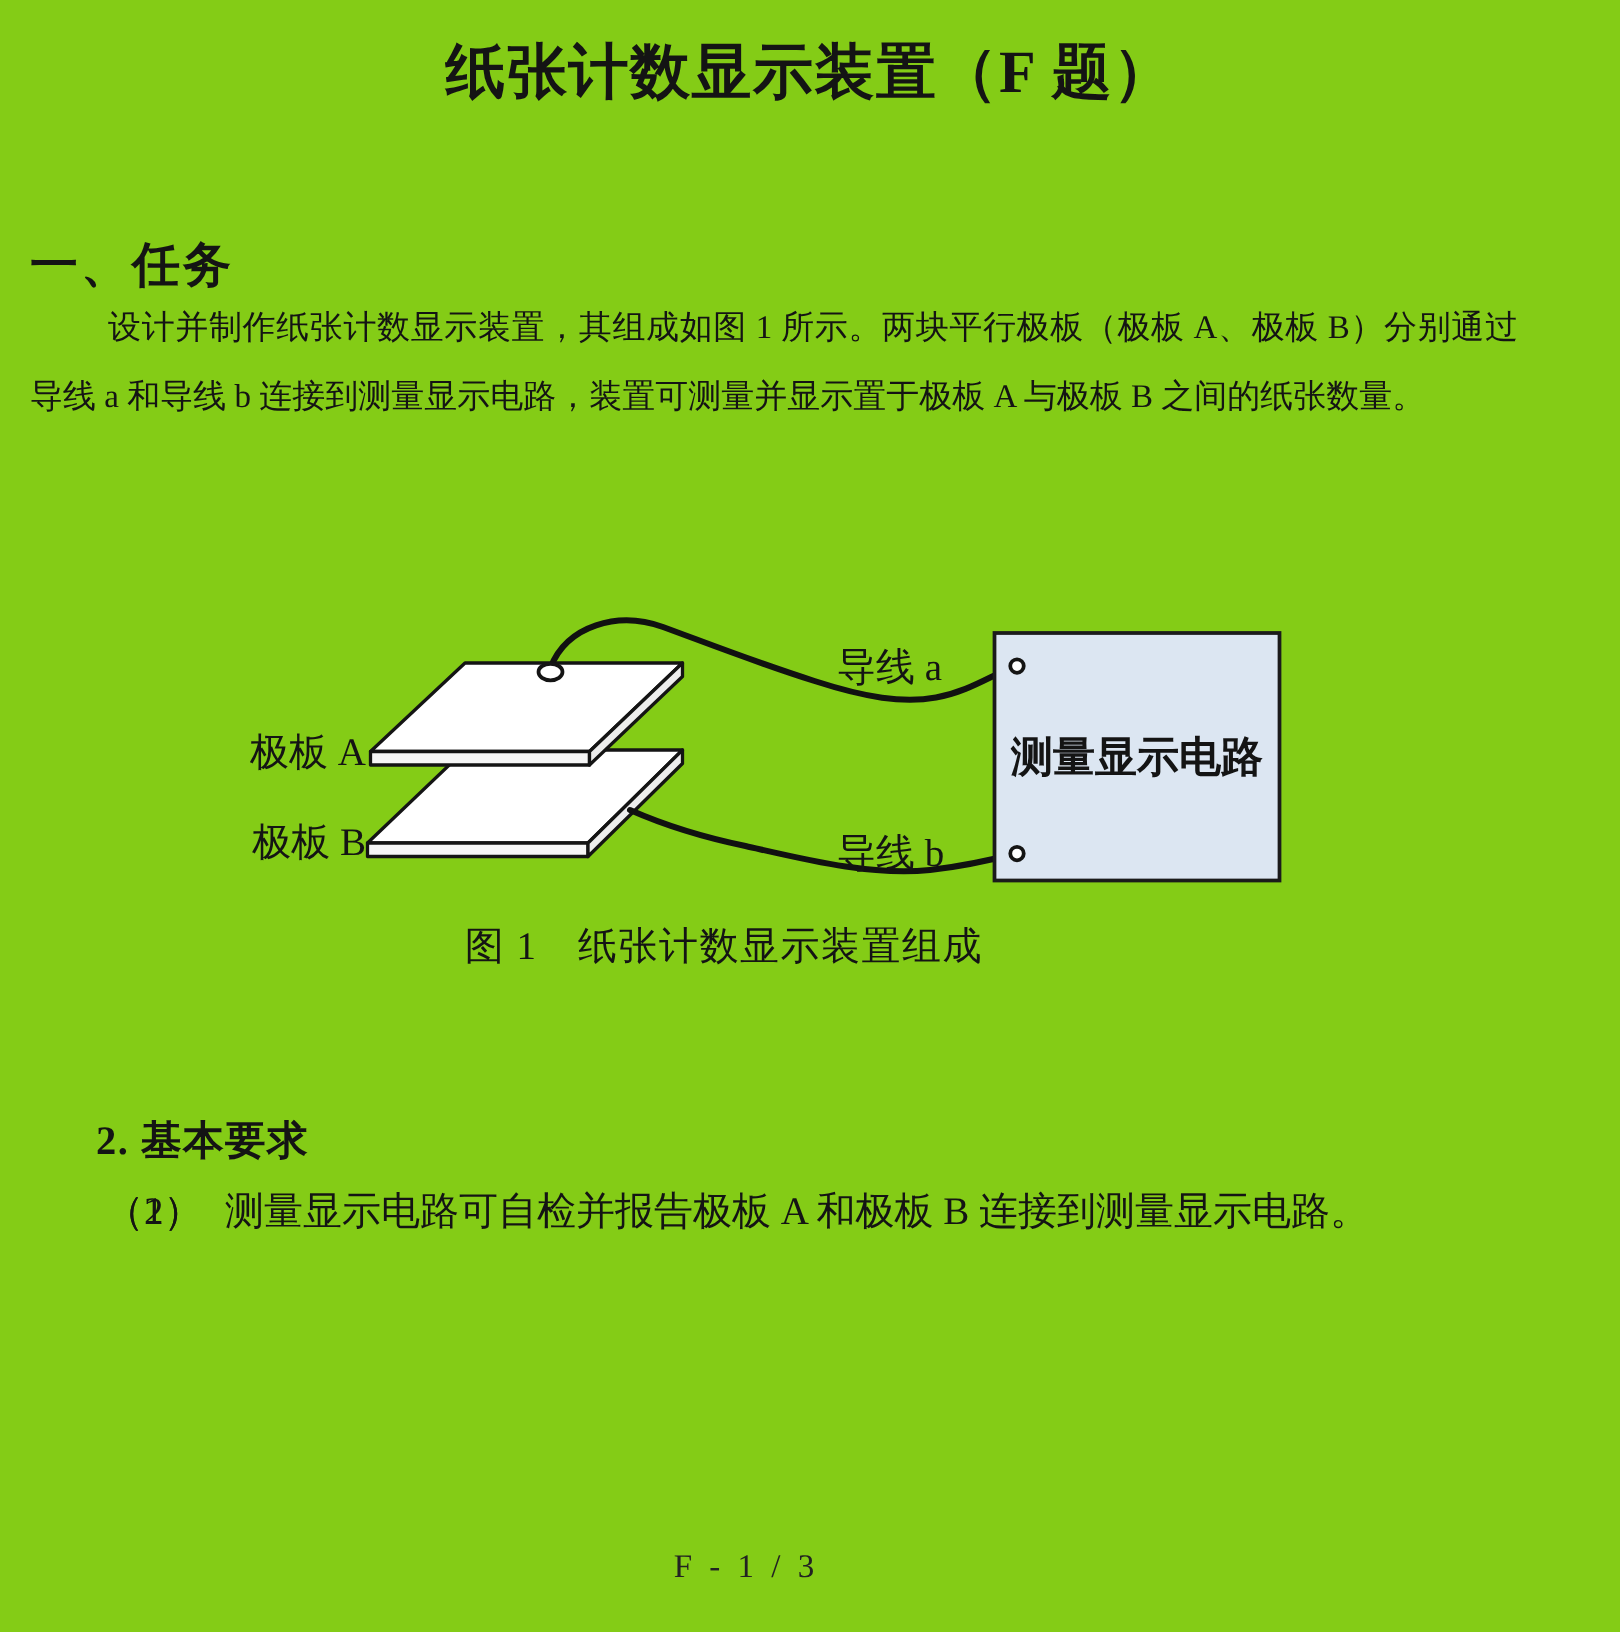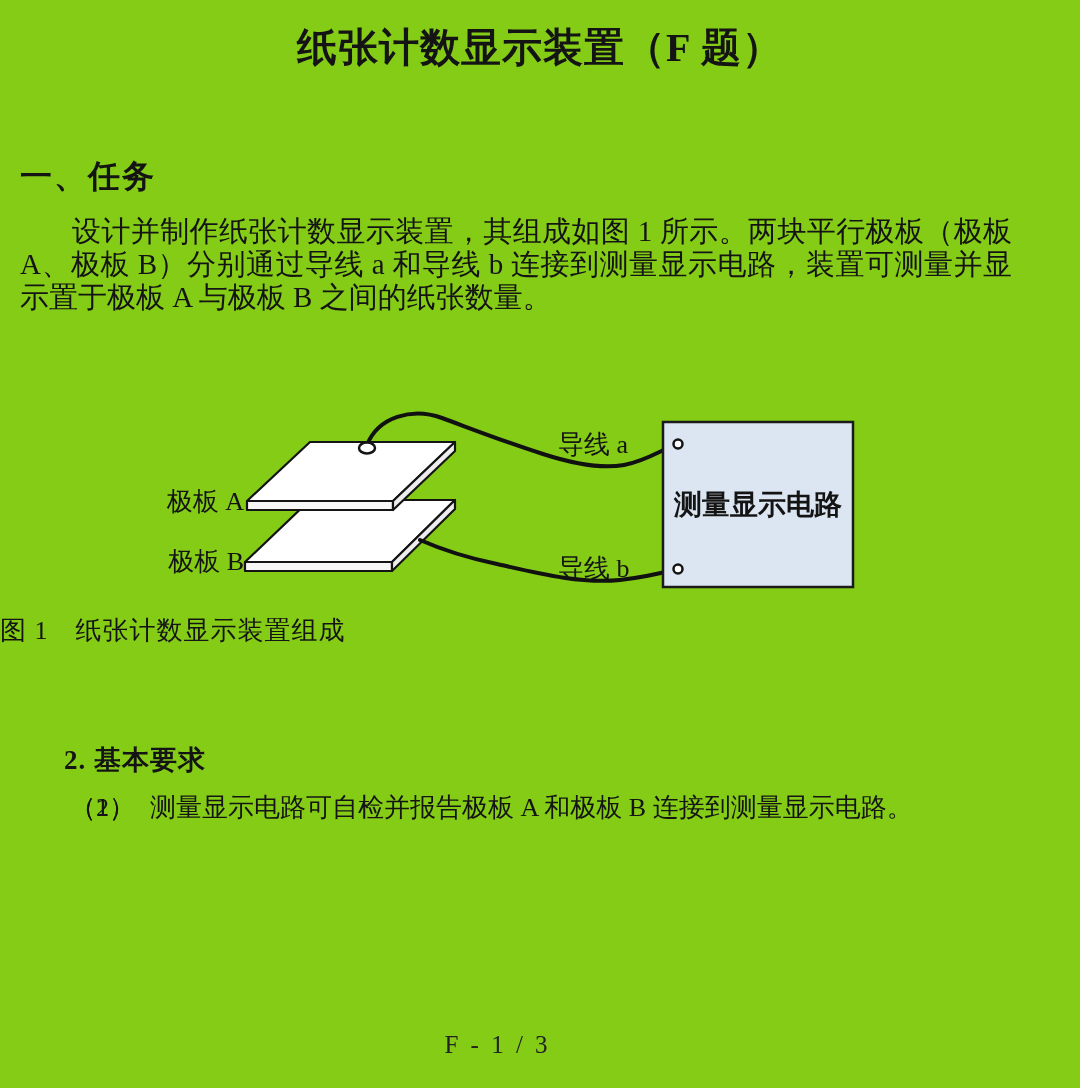--- a/index.html
+++ b/index.html
@@ -26,56 +26,56 @@
     font-family:"Liberation Sans","DejaVu Sans",sans-serif;
     font-size:32px; font-weight:bold; letter-spacing:2px;
   }
   .sec-heading.task { top:155px; }
   .sec-heading.req  { top:676px; }
   .sub-heading {
     position:absolute; top:742px; left:64px;
     font-size:27px; font-weight:bold; letter-spacing:1px;
   }
   .task-para {
-    position:absolute; top:215px; left:20px; width:992px;
-    font-size:29px; line-height:33px;
+    position:absolute; top:195px; left:20px; width:992px;
+    font-size:22px; line-height:46px;
     text-align:justify; text-justify:inter-ideograph;
     text-indent:52px;
   }
   .figure-svg {
     position:absolute; top:390px; left:0;
     width:1080px; height:212px;
   }
   .figure-svg text {
     font-family:"Liberation Serif","DejaVu Serif",serif;
     fill:#141414;
   }
   .fig-caption {
     position:absolute; top:613px; left:0; width:1080px;
     box-sizing:border-box; padding-right:115px;
-    text-align:left; font-size:26px; letter-spacing:1px;
+    text-align:center; font-size:26px; letter-spacing:1px;
   }
   .req-list {
     position:absolute; top:785px; left:0; width:1080px;
   }
   .req-item {
     position:relative;
     box-sizing:border-box;
     padding-left:150px; padding-right:68px;
     font-size:26px; line-height:45px;
     text-align:justify; text-justify:inter-ideograph;
   }
   .req-label {
     position:absolute; left:70px; top:0;
     font-size:26px;
   }
   .page-footer {
     position:absolute; top:1031px; left:0; width:1080px;
     box-sizing:border-box; padding-right:85px;
-    text-align:center; font-size:25px; letter-spacing:3px;
+    text-align:center; font-size:22px; letter-spacing:3px;
     color:#222;
   }
 </style>
 </head>
 <body>
 
 <div class="page">
 
   <div class="doc-title">纸张计数显示装置（F 题）</div>
 

